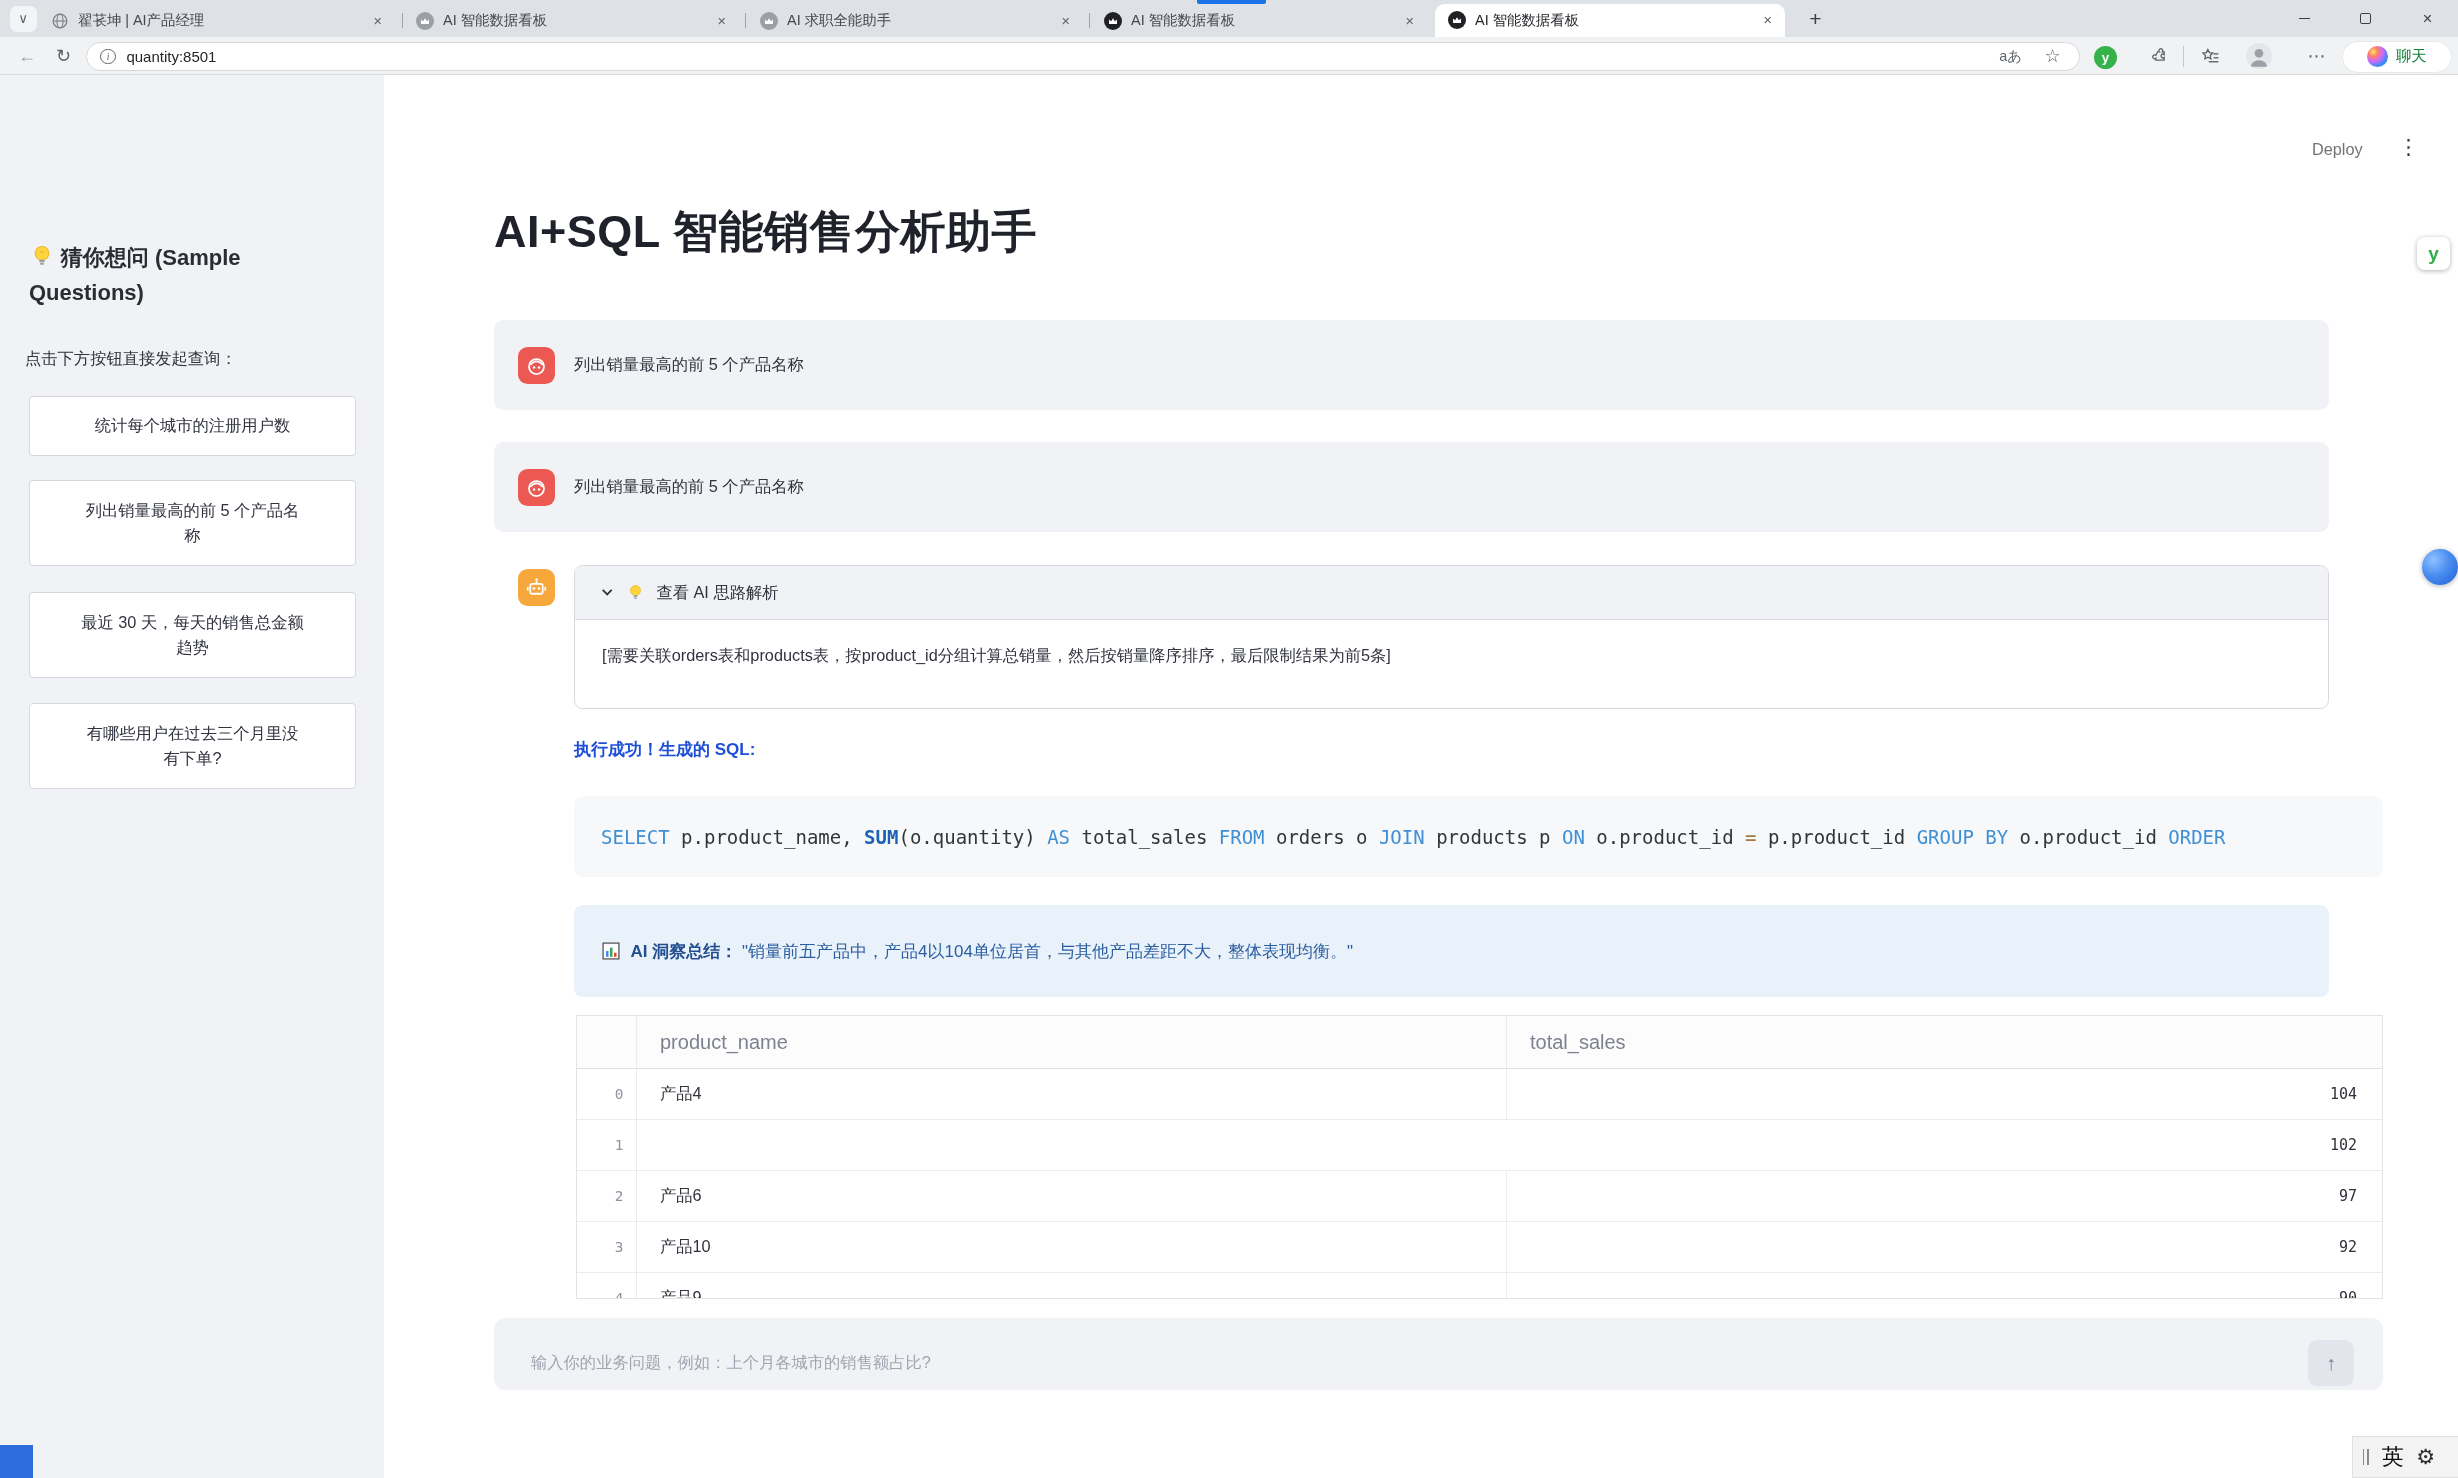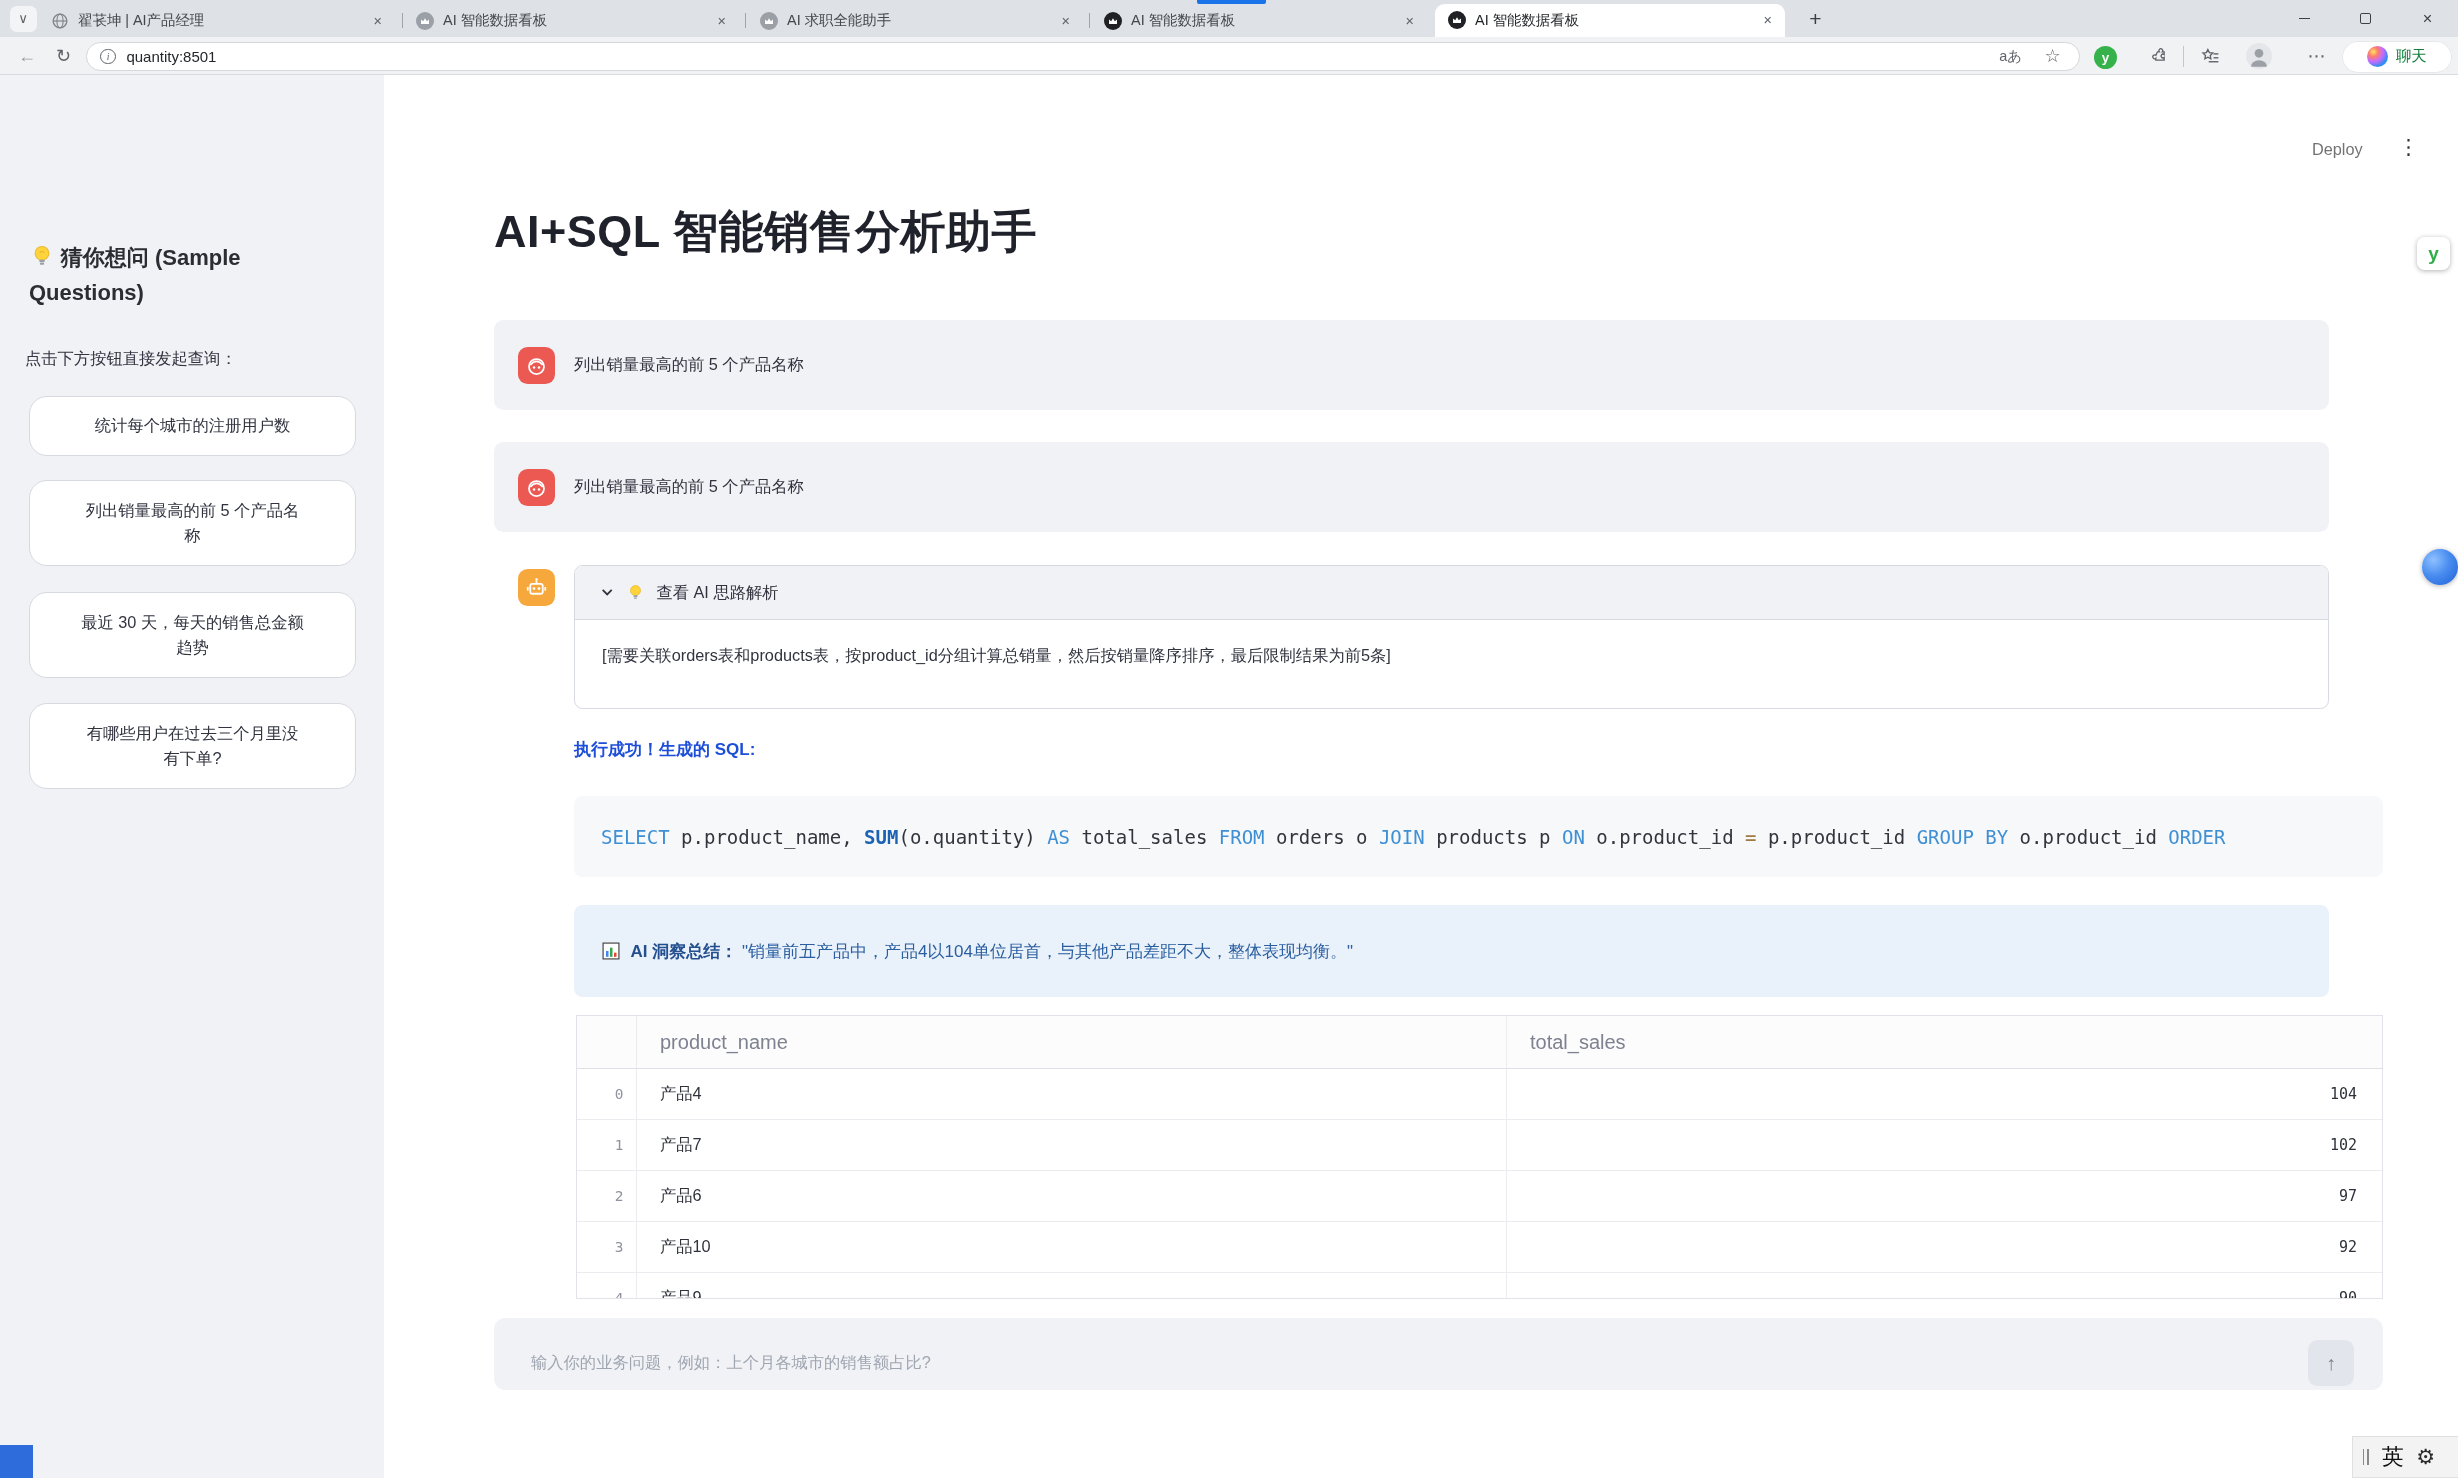--- a/index.html
+++ b/index.html
@@ -42,21 +42,21 @@
     display:flex; align-items:center; justify-content:center; gap:7.7px; box-shadow:0 0 0 1px #e6e8ea inset; }
   .copilot-logo { width:21px; height:21px; border-radius:50%;
     background:radial-gradient(circle at 30% 28%, #ffd565 4%, #ff7e6b 22%, #c76bff 46%, #2f8df2 72%, #35c7f4 100%); }
   .copilot-label { font-size:15.4px; color:#15803d; }
 
   
   .sidebar { position:absolute; left:0; top:75px; width:384px; height:1404px; background:#f0f2f6; }
   .sb-heading { position:absolute; left:29px; top:165px; width:309px; font-size:22px; font-weight:bold; color:#2b2d33; line-height:35px; }
   .bulb { display:inline-block; vertical-align:-3.8px; margin-right:5.8px; }
   .sb-sub { position:absolute; left:25px; top:273px; font-size:16.3px; color:#31333f; }
-  .sb-btn { position:absolute; left:29px; width:327px; background:#fff; border:1px solid #d6d9e0; border-radius:18px;
+  .sb-btn { position:absolute; left:29px; width:327px; background:#fff; border:1px solid #d6d9e0; border-radius:4px;
     display:flex; align-items:center; justify-content:center; text-align:center; font-size:16.3px; color:#31333f;
     line-height:1.55; padding:0 50px; }
 
   
   .main { position:absolute; left:384px; top:75px; width:2074px; height:1404px; background:#fff; }
   .deploy { position:absolute; left:1928px; top:65px; font-size:16.3px; color:#737373; }
   .kebab { position:absolute; left:2014px; top:60px; font-size:21px; color:#31333f; }
   .h1 { position:absolute; left:110px; top:127px; font-size:45px; font-weight:700; color:#1f222b; letter-spacing:0.5px; }
   .msg { position:absolute; left:110px; width:1835px; height:90px; background:#f0f2f6; border-radius:9.6px; }
   .chat-avatar { position:absolute; width:37px; height:37px; border-radius:9.6px; display:flex; align-items:center; justify-content:center; }
@@ -347,21 +347,20 @@
       <div class="c-name">product_name</div>
       <div class="c-val">total_sales</div>
     </div>
     <div class="trow">
       <div class="c-idx">0</div>
       <div class="c-name">产品4</div>
       <div class="c-val">104</div>
     </div>
     <div class="trow">
       <div class="c-idx">1</div>
-      <div class="c-name">产品7</div>
       <div class="c-val">102</div>
     </div>
     <div class="trow">
       <div class="c-idx">2</div>
       <div class="c-name">产品6</div>
       <div class="c-val">97</div>
     </div>
     <div class="trow">
       <div class="c-idx">3</div>
       <div class="c-name">产品10</div>

